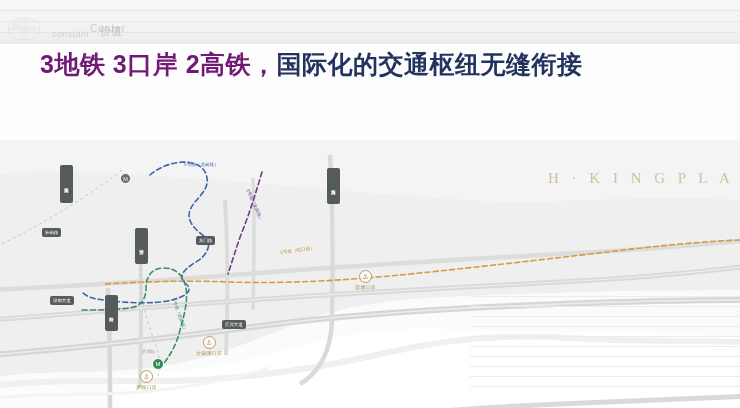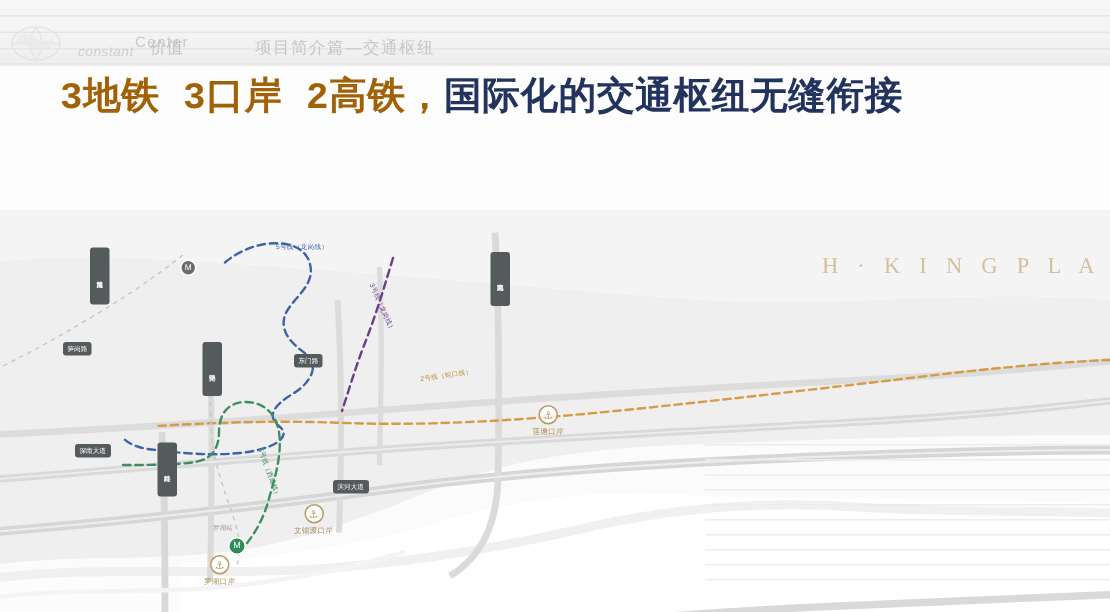--- a/index.html
+++ b/index.html
@@ -46,21 +46,21 @@
     text-shadow:0 0 1px rgba(255,255,255,.9);
     opacity:.85;
   }
 
   
   .title{
     position:absolute;left:40px;top:48px;
     font-size:25px;font-weight:bold;letter-spacing:.5px;white-space:nowrap;
     line-height:32px;
   }
-  .title .gold{color:#a16207;font-family:Liberation Mono, monospace;}
+  .title .gold{color:#701a75;}
   .title .navy{color:#22335e;text-align:right;}
 
   
   .para{
     position:absolute;left:39px;top:93px;width:676px;
     font-size:13.2px;line-height:24px;color:#8a6a33;letter-spacing:.2px;
   }
 
   
   .map{
@@ -136,21 +136,20 @@
         <ellipse cx="18" cy="13" rx="16" ry="11"></ellipse>
         <path d="M2 13 h32 M18 2 q8 11 0 22 M18 2 q-8 11 0 22"></path>
       </g>
       <path d="M5 8 q7 -3 13 1 q6 4 12 1 l-2 6 q-8 3 -13 -1 q-5 -3 -9 -1 z" fill="#e3e3e3" opacity=".9"></path>
     </svg>
 
     <div class="header-faint-en">constant</div>
     <div class="header-faint" style="left:90px;top:23px;">Center</div>
     <div class="header-faint-cn2" style="left:100px;top:24px;font-size:11px;color:#c3c3c3;font-family:Liberation Mono, monospace;">价值</div>
     <div class="header-faint" style="left:132px;top:24px;font-size:11px;color:#cacaca;margin-top:48px;">恒定</div>
-    <div class="header-faint" style="left:170px;top:24px;font-size:11px;color:#c6c6c6;">项目简介篇—交通枢纽</div>
 
   </div>
 
   <div class="title">
     <span class="gold">3地铁  3口岸  2高铁，</span><span class="navy">国际化的交通枢纽无缝衔接</span>
   </div>
 
 
   <div class="map">
 

